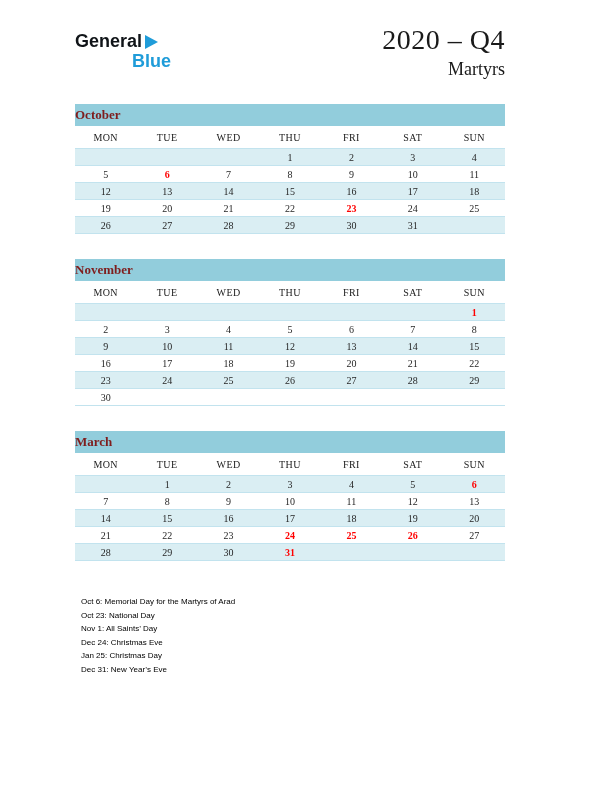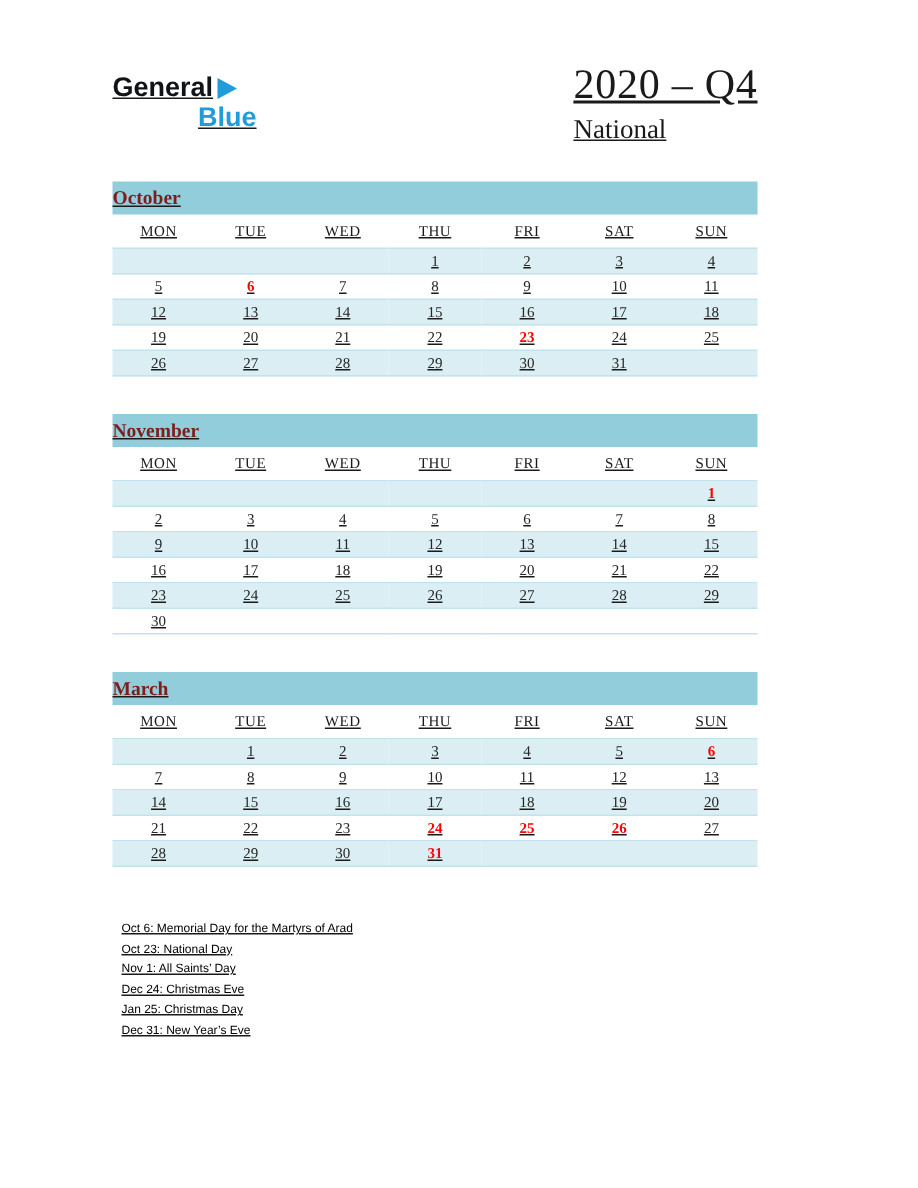--- a/index.html
+++ b/index.html
@@ -4,36 +4,36 @@
 <style>
   * { margin:0; padding:0; box-sizing:border-box; }
   html,body { background:#ffffff; }
   body {
     width:612px; height:792px;
     font-family:"Liberation Serif", serif;
     color:#1a1a1a;
     position:relative;
     overflow:hidden;
   }
-  .page { width:580px; height:792px; padding:41px 75px 0 75px;text-decoration:underline; }
+  .page { width:580px; height:792px; padding:24px 75px 0 75px; }
 
   
   .top { display:flex; justify-content:space-between; align-items:flex-start; }
   .logo { font-family:"Liberation Sans", sans-serif; font-weight:bold; font-size:18px; line-height:1.05; padding-top:8px; }
   .logo-row { display:flex; align-items:center; }
   .logo-general { color:#101418; }
   .logo-triangle {
     display:inline-block; width:0; height:0;
     border-top:7px solid transparent;
     border-bottom:7px solid transparent;
     border-left:13px solid var(--logo-blue);
     margin-left:3px; margin-top:2px;
   }
   .logo-blue { color:var(--logo-blue); margin-left:57px; margin-top:1px; }
-  .title-block { }
+  .title-block { text-align:right; }
   .quarter-title { font-size:28px; letter-spacing:0.5px; }
   .country { font-size:18px; margin-top:3px; }
 
   
   .months { margin-top:24px; }
   .month-block { margin-bottom:25px; }
   .month-band {
     background:var(--band);
     text-align:left; font-weight:bold; font-size:13px;
     padding:3px 0; color:#7f1d1d;
@@ -61,21 +61,21 @@
   <header class="top">
     <div class="logo">
       <div class="logo-row">
         <span class="logo-general">General</span>
         <span class="logo-triangle"></span>
       </div>
       <div class="logo-blue">Blue</div>
     </div>
     <div class="title-block">
       <div class="quarter-title">2020 – Q4</div>
-      <div class="country">National</div>
+      <div class="country">Martyrs</div>
     </div>
   </header>
 
   <main class="months">
       <section class="month-block">
         <div class="month-band">October</div>
         <table class="cal">
           <thead>
             <tr>
               <th class="wd">MON</th>

